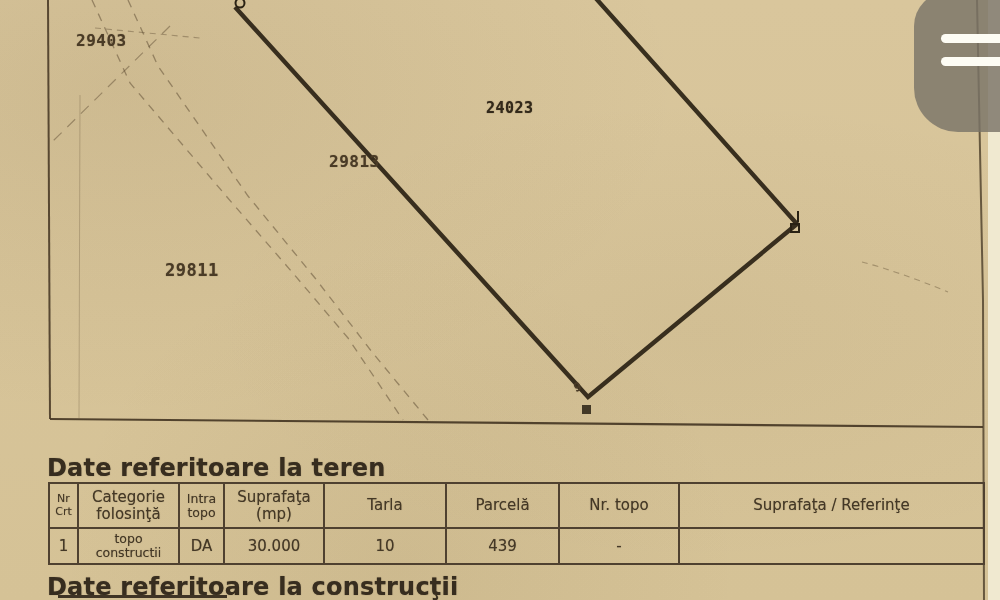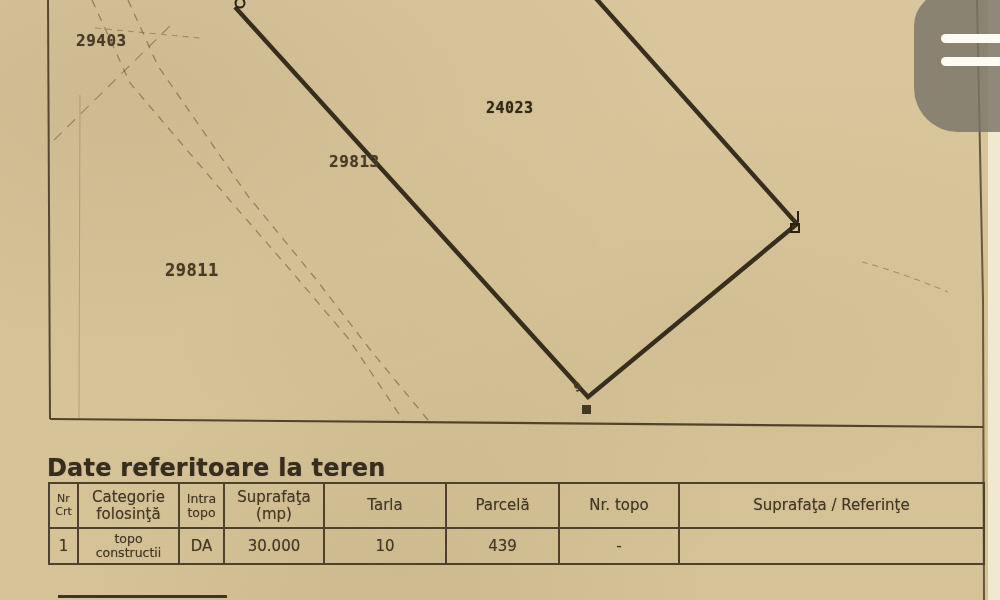--- a/index.html
+++ b/index.html
@@ -153,20 +153,21 @@
         <td>DA</td>
         <td>30.000</td>
         <td>10</td>
         <td>439</td>
         <td>-</td>
         <td></td>
       </tr>
     </tbody>
   </table>
 
+  <div class="doc-heading heading-constructii">Date referitoare la construcţii</div>
   <div class="partial-table-top"></div>
 
   <div class="float-overlay">
     <div class="handle-bar bar1"></div>
     <div class="handle-bar bar2"></div>
   </div>
 
 </div>
 
 </body></html>

